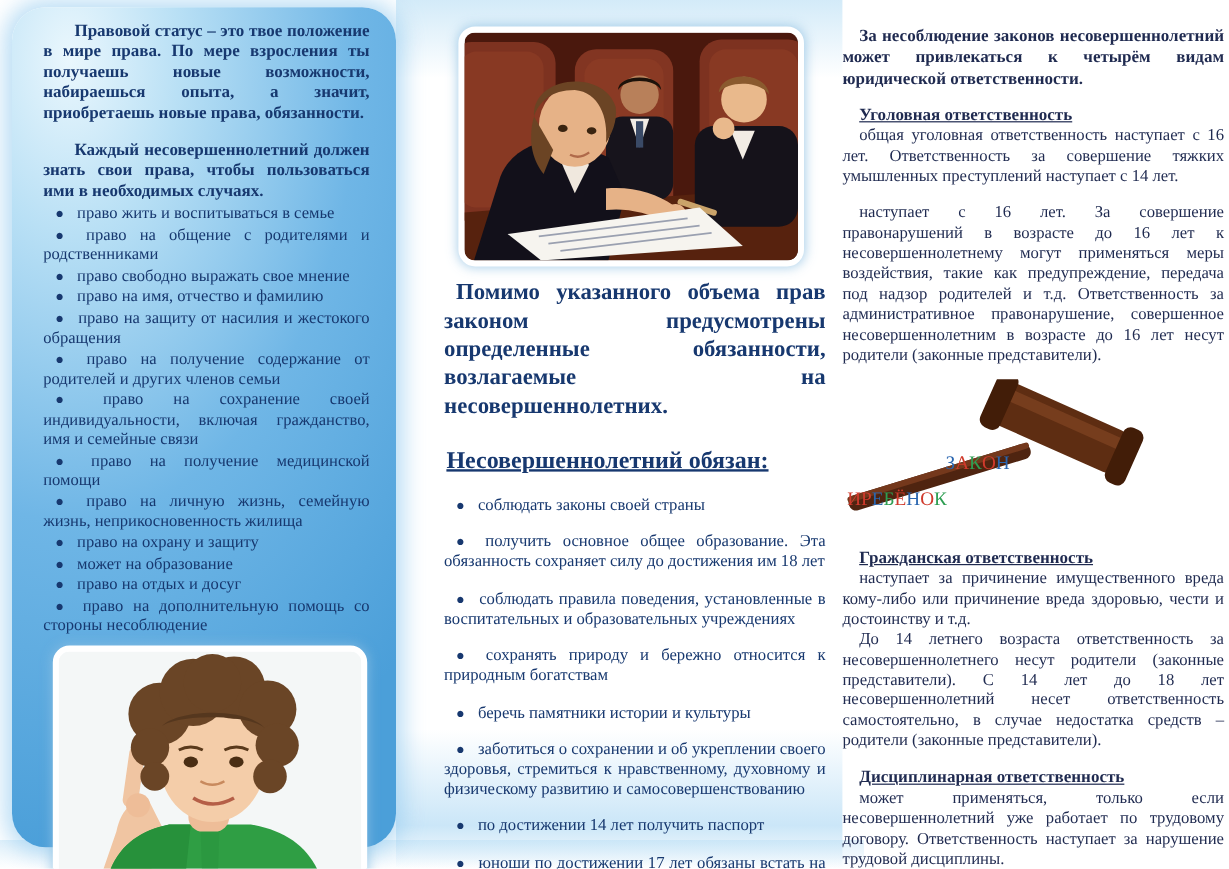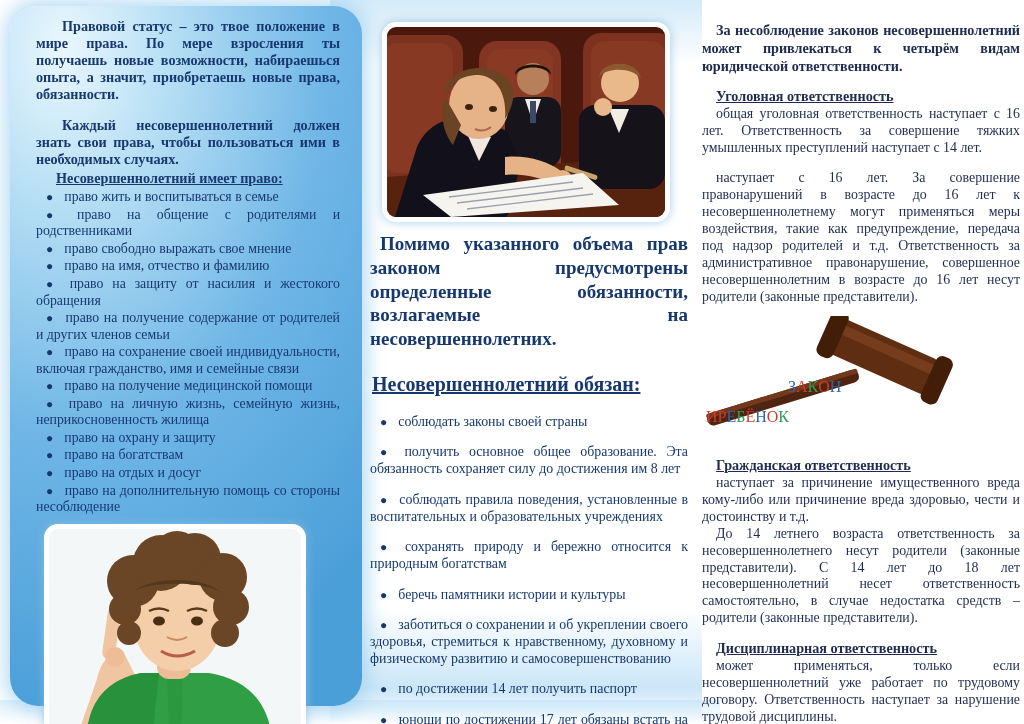--- a/index.html
+++ b/index.html
@@ -8,21 +8,21 @@
   .page{position:relative;width:1024px;height:724px;background:#fff;overflow:hidden;}
 
   
   .mid-tint{position:absolute;left:330px;top:0;width:372px;height:724px;pointer-events:none;
     background:linear-gradient(180deg,rgba(175,218,243,.55) 0%,rgba(255,255,255,0) 9%,
                rgba(255,255,255,0) 84%,rgba(160,210,242,.55) 95%,rgba(255,255,255,0) 100%);}
   .bottom-tint{position:absolute;left:0;top:700px;width:720px;height:24px;pointer-events:none;
     background:linear-gradient(180deg,rgba(170,215,243,.35),rgba(255,255,255,0));}
 
   
-  .left-panel{position:absolute;left:10px;top:6px;width:352px;height:700px;
+  .left-panel{position:absolute;left:10px;top:6px;width:320px;height:700px;
     border-radius:28px;box-sizing:border-box;padding:12px 22px 0 26px;
     background:radial-gradient(130% 95% at 15% 6%,#eaf7fd 0%,#b9e0f5 22%,#6fb6e6 58%,#4b9fd9 100%);
     box-shadow:0 0 18px 6px rgba(150,205,240,.65);}
   .left-panel, .left-panel p{color:#17386f;}
   .lp-para{font-weight:bold;font-size:14.2px;line-height:1.2;text-align:justify;
     text-indent:26px;margin:0 0 14px 0;}
   .lp-heading{font-weight:bold;font-size:14.2px;line-height:1.2;margin:0 0 2px 0;
     text-indent:20px;text-decoration:underline;}
   .li{font-size:13.8px;line-height:1.2;text-align:justify;margin:1px 0;text-indent:10px;}
   .li .dot{font-size:12px;margin-right:11px;}
@@ -72,21 +72,20 @@
 <body>
 
 <div class="page">
 
   <div class="mid-tint"></div>
   <div class="bottom-tint"></div>
 
   <div class="left-panel">
     <p class="lp-para">Правовой статус – это твое положение в мире права. По мере взросления ты получаешь новые возможности, набираешься опыта, а значит, приобретаешь новые права, обязанности.</p>
     <p class="lp-para" style="margin-bottom:2px">Каждый несовершеннолетний должен знать свои права, чтобы пользоваться ими в необходимых случаях.</p>
-    <p class="lp-heading">Несовершеннолетний имеет право:</p>
 
     <div class="rights-list">
 
         <p class="li"><span class="dot">●</span><span>право жить и воспитываться в семье</span></p>
 
         <p class="li"><span class="dot">●</span><span>право на общение с родителями и родственниками</span></p>
 
         <p class="li"><span class="dot">●</span><span>право свободно выражать свое мнение</span></p>
 
         <p class="li"><span class="dot">●</span><span>право на имя, отчество и фамилию</span></p>
@@ -96,21 +95,21 @@
         <p class="li"><span class="dot">●</span><span>право на получение содержание от родителей и других членов семьи</span></p>
 
         <p class="li"><span class="dot">●</span><span>право на сохранение своей индивидуальности, включая гражданство, имя и семейные связи</span></p>
 
         <p class="li"><span class="dot">●</span><span>право на получение медицинской помощи</span></p>
 
         <p class="li"><span class="dot">●</span><span>право на личную жизнь, семейную жизнь, неприкосновенность жилища</span></p>
 
         <p class="li"><span class="dot">●</span><span>право на охрану и защиту</span></p>
 
-        <p class="li"><span class="dot">●</span><span>право на богатствам</span></p>
+        <p class="li"><span class="dot">●</span><span>может на образование</span></p>
 
         <p class="li"><span class="dot">●</span><span>право на отдых и досуг</span></p>
 
         <p class="li"><span class="dot">●</span><span>право на дополнительную помощь со стороны несоблюдение</span></p>
       </div>
 
     <div class="photo-frame boy-photo">
       <svg width="252" height="202" viewBox="0 0 252 202" xmlns="http://www.w3.org/2000/svg">
         <rect x="0" y="0" width="252" height="202" fill="#fafaf8"></rect>
         <rect x="0" y="0" width="252" height="202" fill="#e9f2f7" opacity="0.35"></rect>
@@ -199,21 +198,21 @@
       </svg>
     </div>
 
     <p class="mid-intro">Помимо указанного объема прав законом предусмотрены определенные обязанности, возлагаемые на несовершеннолетних.</p>
     <p class="mid-heading">Несовершеннолетний обязан:</p>
 
     <div class="duties">
 
         <p class="duty"><span class="dot">●</span><span>соблюдать законы своей страны</span></p>
 
-        <p class="duty"><span class="dot">●</span><span>получить основное общее образование. Эта обязанность сохраняет силу до достижения им 8 лет</span></p>
+        <p class="duty"><span class="dot">●</span><span>получить основное общее образование. Эта обязанность сохраняет силу до достижения им 18 лет</span></p>
 
         <p class="duty"><span class="dot">●</span><span>соблюдать правила поведения, установленные в воспитательных и образовательных учреждениях</span></p>
 
         <p class="duty"><span class="dot">●</span><span>сохранять природу и бережно относится к природным богатствам</span></p>
 
         <p class="duty"><span class="dot">●</span><span>беречь памятники истории и культуры</span></p>
 
         <p class="duty"><span class="dot">●</span><span>заботиться о сохранении и об укреплении своего здоровья, стремиться к нравственному, духовному и физическому развитию и самосовершенствованию</span></p>
 
         <p class="duty"><span class="dot">●</span><span>по достижении 14 лет получить паспорт</span></p>

